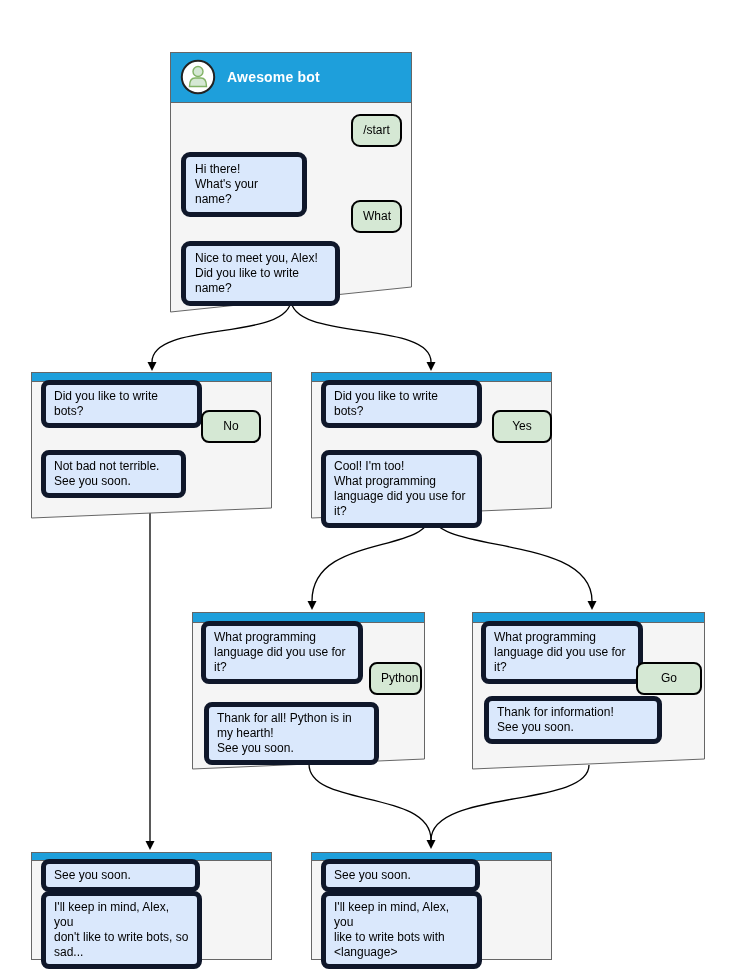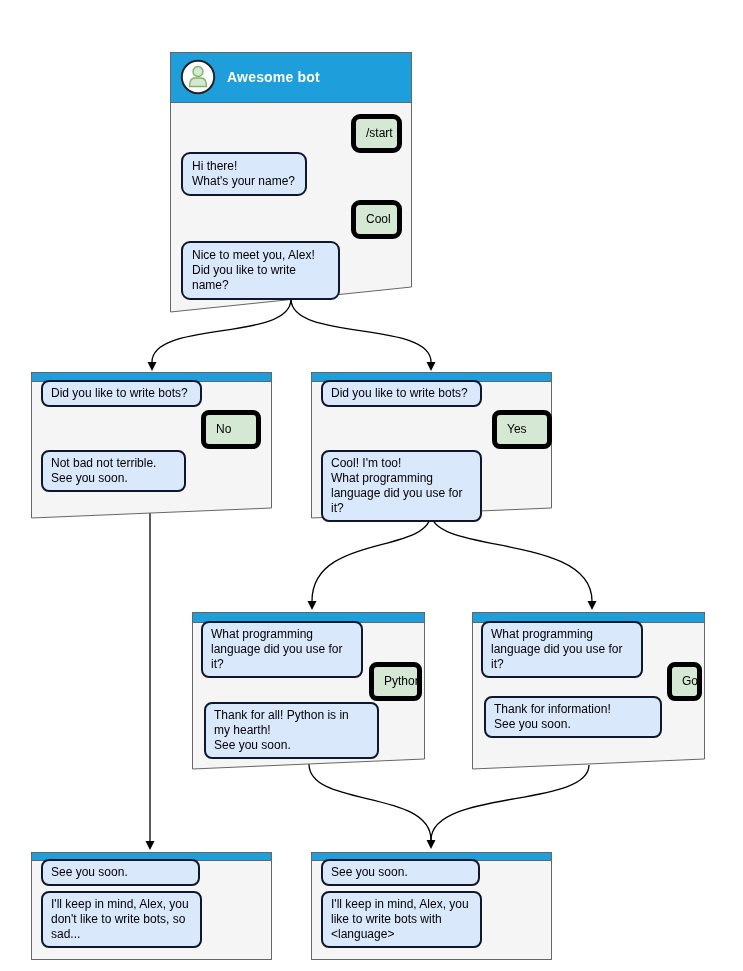--- a/index.html
+++ b/index.html
@@ -3,22 +3,22 @@
 <meta charset="utf-8">
 <style>
   html,body{margin:0;padding:0;background:#ffffff;}
   .canvas{position:relative;width:743px;height:971px;background:#ffffff;
           font-family:"Liberation Sans",sans-serif;overflow:hidden;margin-top:22px;}
   .connectors{position:absolute;left:0;top:0;pointer-events:none;}
   .window{position:absolute;}
   .window svg.shape{position:absolute;left:0;top:0;display:block;}
   .bubble{position:absolute;box-sizing:border-box;font-size:12px;line-height:15px;
           padding:4px 8px;border-radius:8px;white-space:pre-line;color:#000000;}
-  .bubble.bot{background:#dae8fc;border:2px solid #0f172a;}
-  .bubble.user{background:#d5e8d4;border:5px solid #000000;padding:7px 10px;}
+  .bubble.bot{background:#dae8fc;border:5px solid #0f172a;}
+  .bubble.user{background:#d5e8d4;border:2px solid #000000;padding:7px 10px;text-align:center;}
   .w-root .bubble.bot{padding:5px 9px;border-radius:9px;}
   .w-root .bubble.user{border-radius:9px;}
   .win-title{position:absolute;left:57px;top:0;height:50px;display:flex;align-items:center;
              font-weight:bold;font-size:14px;color:#ffffff;letter-spacing:.2px;}
   .avatar{position:absolute;left:10px;top:7px;}
 </style>
 </head>
 <body>
 
 <div class="canvas">
@@ -50,21 +50,21 @@
     </svg>
     <svg class="avatar" width="36" height="36">
       <circle cx="18" cy="18" r="16.2" fill="#ffffff" stroke="#222222" stroke-width="2"></circle>
       <circle cx="18" cy="12.5" r="5" fill="#d5e8d4" stroke="#82b366" stroke-width="1.4"></circle>
       <path d="M9.5,27.5 C9.5,21 12.5,19 15,19 L21,19 C23.5,19 26.5,21 26.5,27.5 Z" fill="#d5e8d4" stroke="#82b366" stroke-width="1.4"></path>
     </svg>
     <div class="win-title">Awesome bot</div>
     <div class="bubble user" style="right:10px;top:62px;width:51px">/start</div>
     <div class="bubble bot" style="left:11px;top:100px;width:126px">Hi there!
 What's your name?</div>
-    <div class="bubble user" style="right:10px;top:148px;width:51px">Cool</div>
+    <div class="bubble user" style="right:10px;top:148px;width:51px">What</div>
     <div class="bubble bot" style="left:11px;top:189px;width:159px">Nice to meet you, Alex!
 Did you like to write name?</div>
   </div>
 
   <div class="window" style="left:31px;top:350px;width:241px;height:147px">
     <svg class="shape" width="241" height="147">
       <polygon points="0.5,0.5 240.5,0.5 240.5,136 0.5,146" fill="#f5f5f5" stroke="#666666"></polygon>
       <rect x="0.5" y="0.5" width="240" height="9" fill="#1e9fdb" stroke="#666666"></rect>
     </svg>
     <div class="bubble bot" style="left:10px;top:8px;width:161px">Did you like to write bots?</div>
@@ -98,21 +98,21 @@
 See you soon.</div>
   </div>
 
   <div class="window" style="left:472px;top:590px;width:233px;height:158px">
     <svg class="shape" width="233" height="158">
       <polygon points="0.5,0.5 232.5,0.5 232.5,147 0.5,157" fill="#f5f5f5" stroke="#666666"></polygon>
       <rect x="0.5" y="0.5" width="232" height="10" fill="#1e9fdb" stroke="#666666"></rect>
     </svg>
     <div class="bubble bot" style="left:9px;top:9px;width:162px">What programming
 language did you use for it?</div>
-    <div class="bubble user" style="right:3px;top:50px;width:35px">Go</div>
+    <div class="bubble user" style="right:3px;top:50px;width:66px">Go</div>
     <div class="bubble bot" style="left:12px;top:84px;width:178px">Thank for information!
 See you soon.</div>
   </div>
 
   <div class="window" style="left:31px;top:830px;width:241px;height:108px">
     <svg class="shape" width="241" height="108">
       <rect x="0.5" y="0.5" width="240" height="107" fill="#f5f5f5" stroke="#666666"></rect>
       <rect x="0.5" y="0.5" width="240" height="8" fill="#1e9fdb" stroke="#666666"></rect>
     </svg>
     <div class="bubble bot" style="left:10px;top:7px;width:159px">See you soon.</div>

